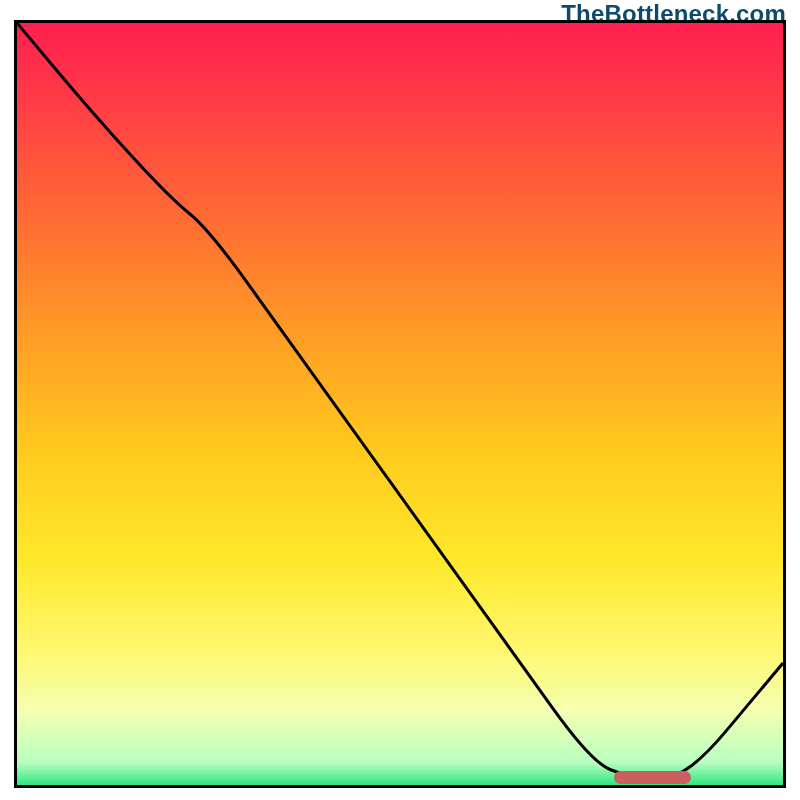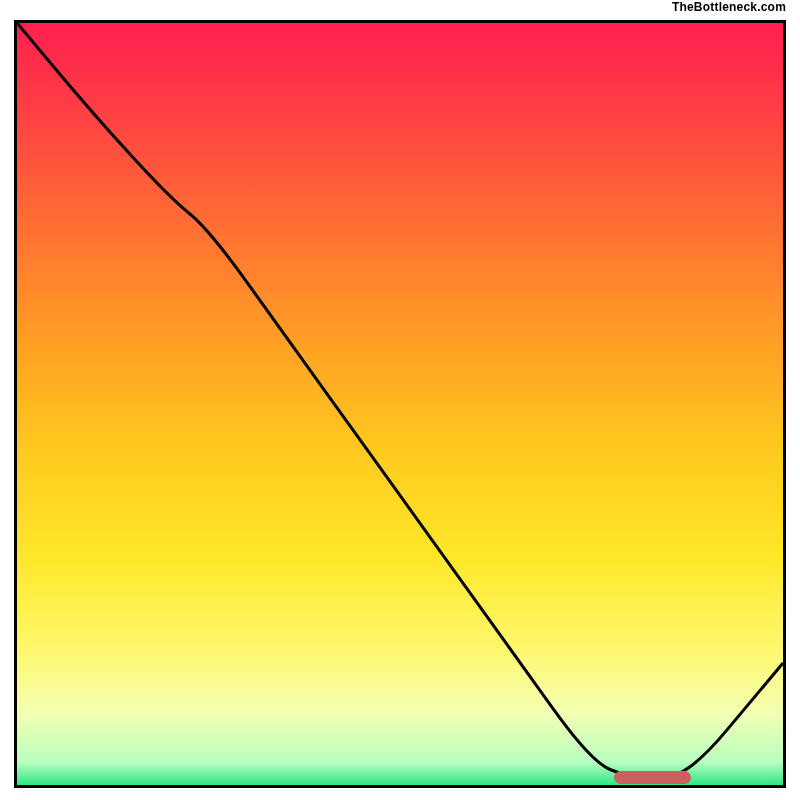--- a/index.html
+++ b/index.html
@@ -34,23 +34,23 @@
   .marker {
     position: absolute;
     height: 13px;
     border-radius: 7px;
     background: #c9605e;
   }
   .watermark {
     position: absolute;
     top: 0;
     right: 14px;
-    font-size: 12px;
+    font-size: 24px;
     font-weight: 600;
-    color: #000000;
+    color: #0c4a6e;
     letter-spacing: 0.2px;
   }
 </style>
 </head>
 <body>
 
 <div class="watermark">TheBottleneck.com</div>
 
 <div class="frame">
   <svg class="gradient" viewBox="0 0 100 100" preserveAspectRatio="none">

